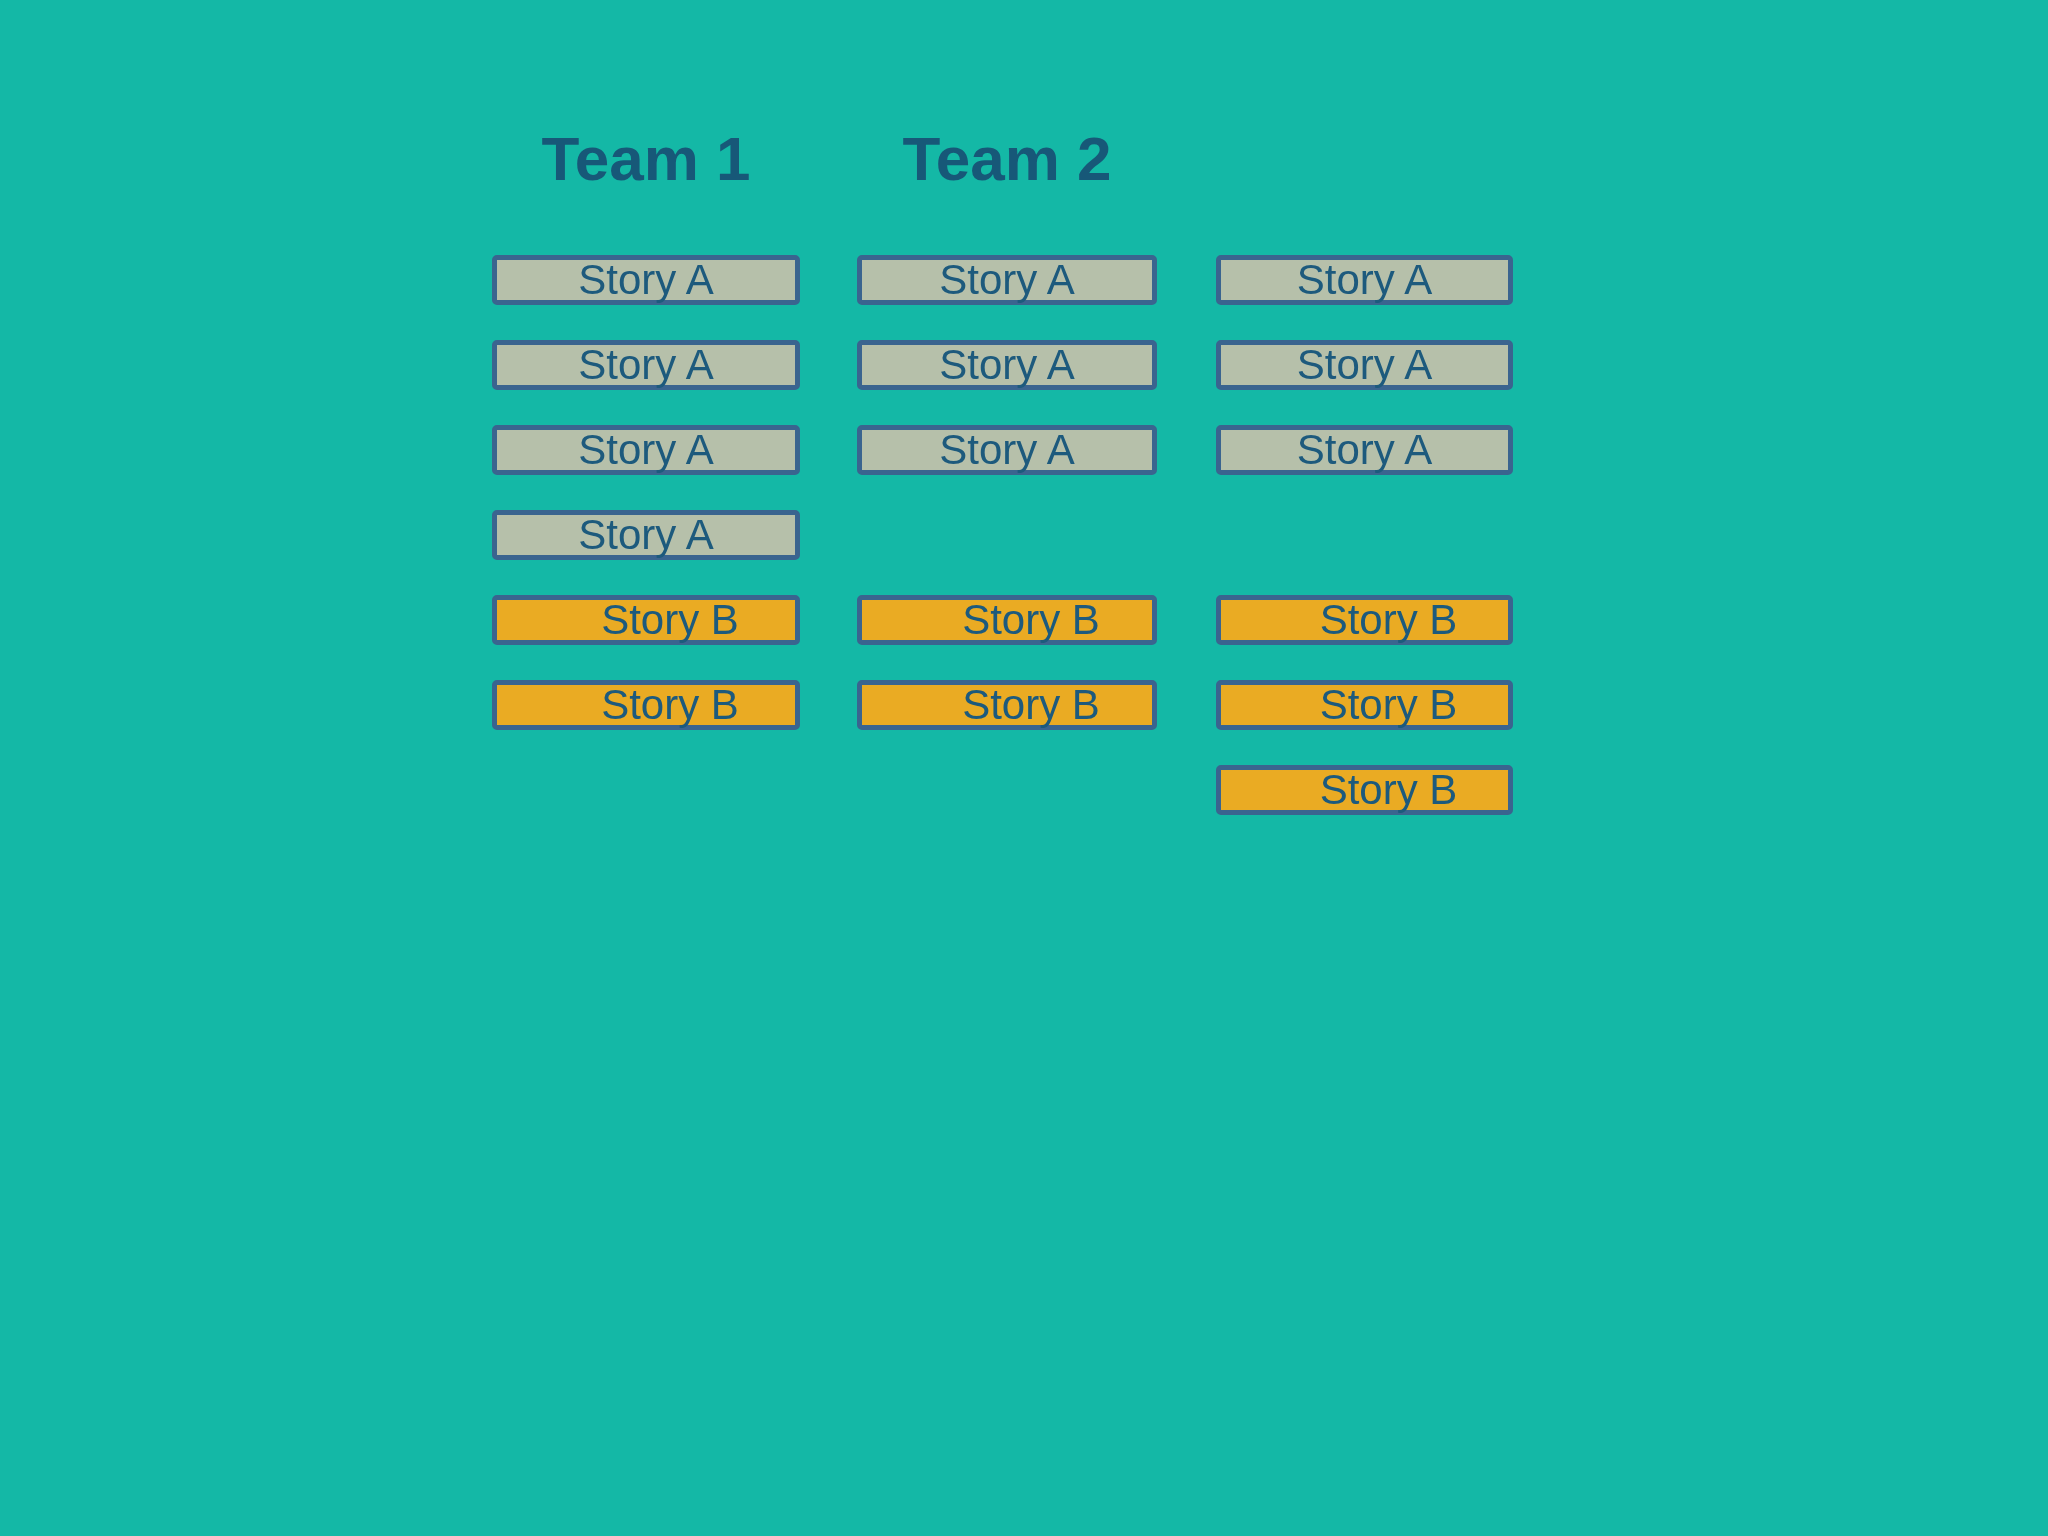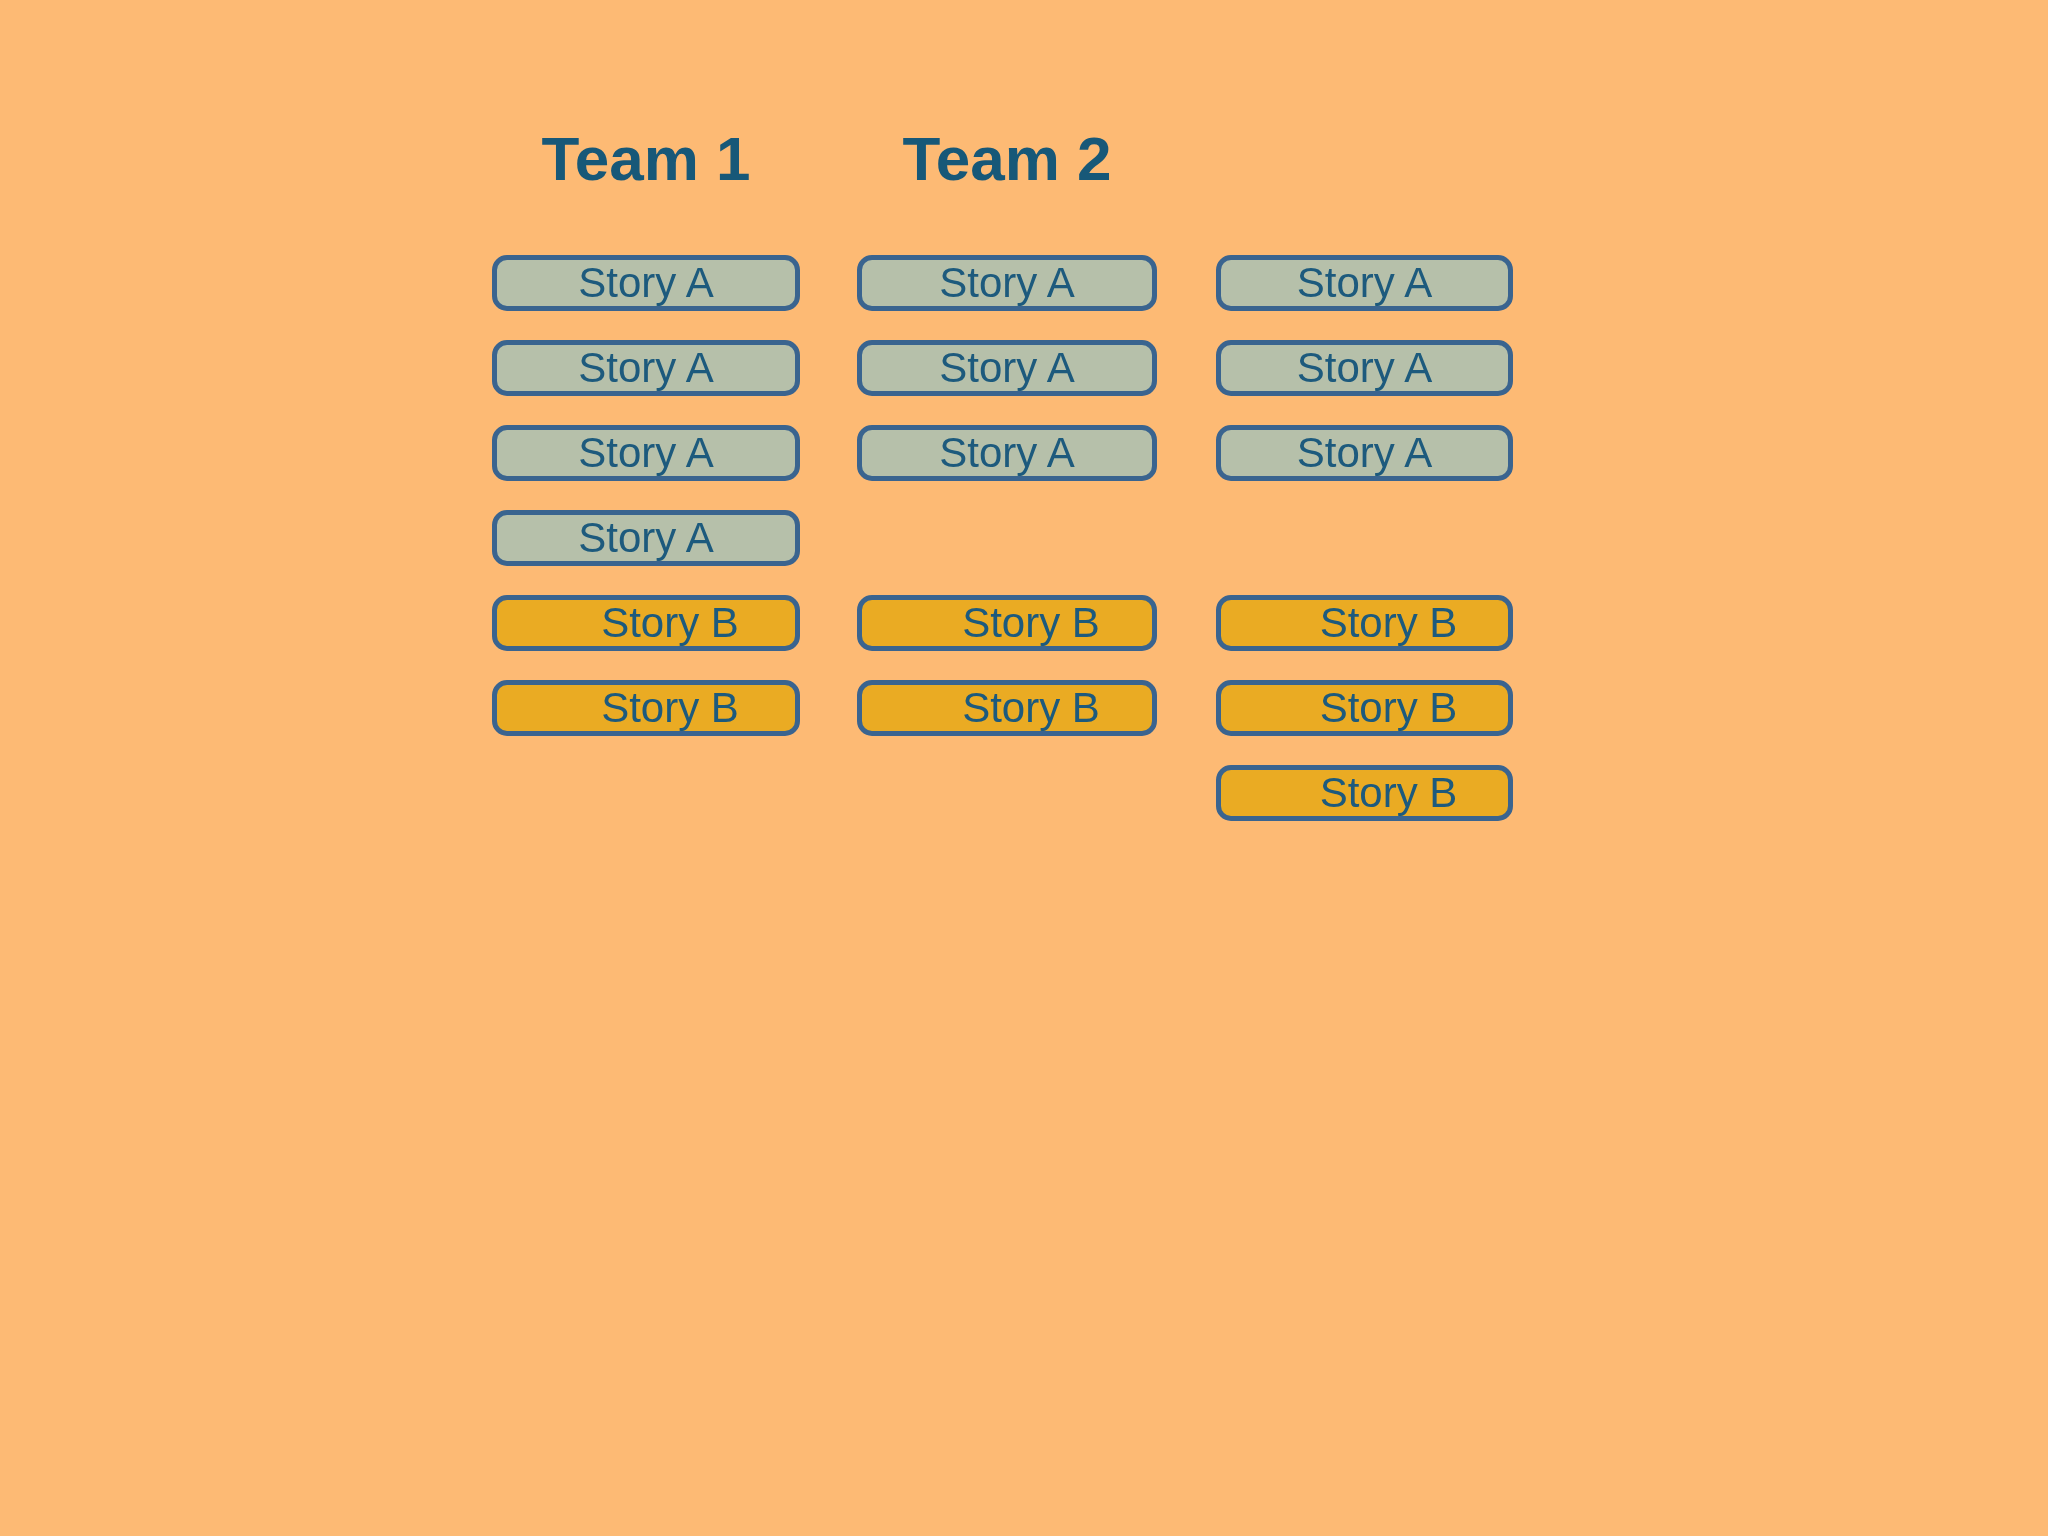--- a/index.html
+++ b/index.html
@@ -30,38 +30,38 @@
     line-height: 74px;
     font-weight: 700;
     color: var(--header-text, #175878);
     letter-spacing: 0px;
     white-space: nowrap;
   }
   .card {
     position: absolute;
     left: 0;
     width: 100%;
-    height: 56px;
+    height: 50px;
     box-sizing: border-box;
     border: 5px solid var(--card-border, #3a648f);
-    border-radius: 15px;
+    border-radius: 5px;
     display: flex;
     align-items: center;
     justify-content: center;
     font-size: 42px;
     color: var(--card-text, #1d5a7d);
     white-space: nowrap;
   }
   .card.story-a { background: var(--story-a-fill, #b6c0aa); }
   .card.story-b { background: var(--story-b-fill, #eaab23); padding-left: 48px; }
 </style>
 </head>
 <body>
 
-<div class="stage" style="background: #fdba74;">
+<div class="stage" style="background: #14b8a6;">
     <div class="team-column" style="left: 492px; width: 308px;">
       <div class="col-header">Team 1</div>
       <div class="card story-a" style="top: 255px;">
         <span>Story A</span>
       </div>
       <div class="card story-a" style="top: 340px;">
         <span>Story A</span>
       </div>
       <div class="card story-a" style="top: 425px;">
         <span>Story A</span>

